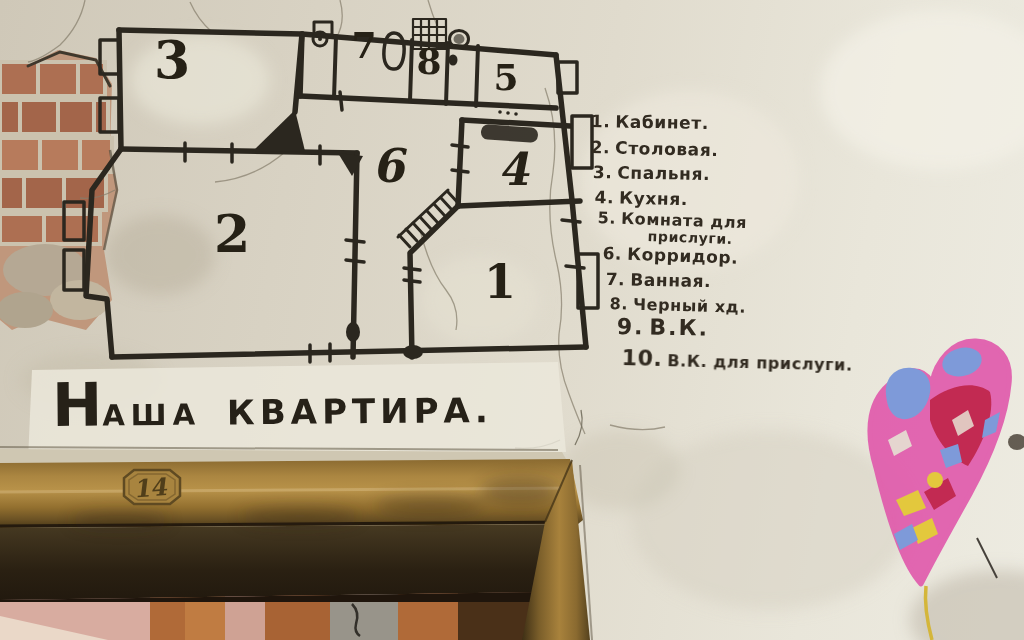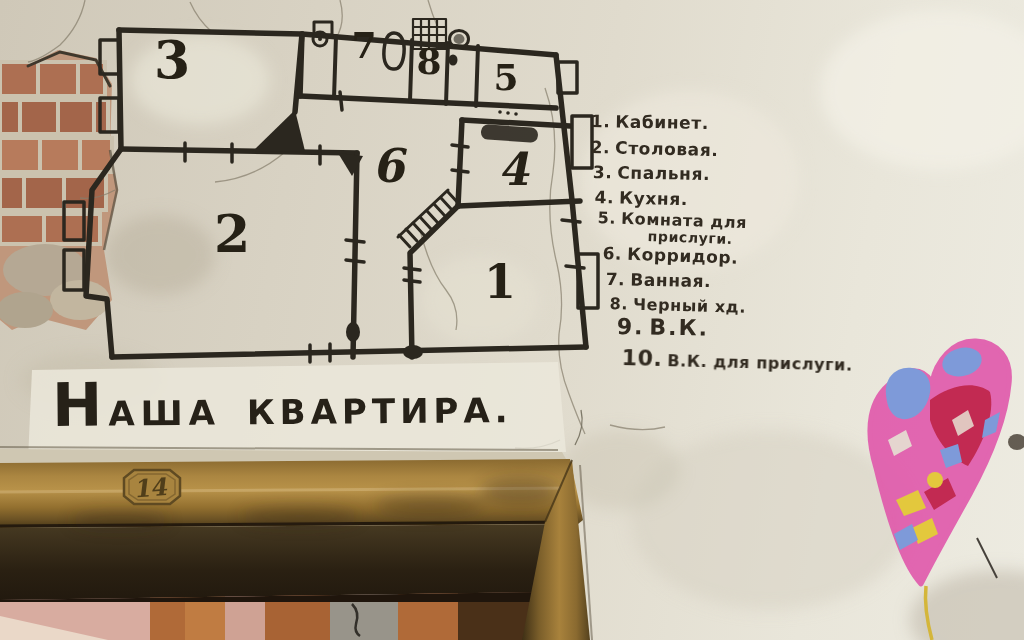--- a/index.html
+++ b/index.html
@@ -18,21 +18,21 @@
   .lg5{left:648px;top:228px;font-size:14px;transform:rotate(2deg);}
   .lg6{left:603px;top:243px;font-size:17px;transform:rotate(2deg);}
   .lg7{left:606px;top:269px;font-size:17px;transform:rotate(1.2deg);}
   .lg8{left:610px;top:294px;font-size:16px;transform:rotate(1.6deg);}
   .lg9{left:617px;top:314px;font-size:22px;letter-spacing:2px;transform:rotate(1deg);}
   .lg10{left:622px;top:345px;font-size:16px;transform:rotate(1.4deg);}
   .lg10 .num{font-size:22px;}
   .wall-title{position:absolute;left:52px;top:376px;color:#262118;font-weight:bold;
     transform:rotate(-.5deg);white-space:nowrap;display:flex;align-items:baseline;}
   .wall-title .cap{font-size:60px;line-height:.9;}
-  .wall-title .w1{font-size:34px;letter-spacing:6px;margin-left:6px;}
+  .wall-title .w1{font-size:29px;letter-spacing:6px;}
   .wall-title .gap{display:inline-block;width:26px;}
   .wall-title .w2{font-size:34px;letter-spacing:5px;}
 </style>
 </head>
 <body>
 
 <div class="stage">
 
 <svg width="1024" height="640" viewBox="0 0 1024 640">
   <defs>

